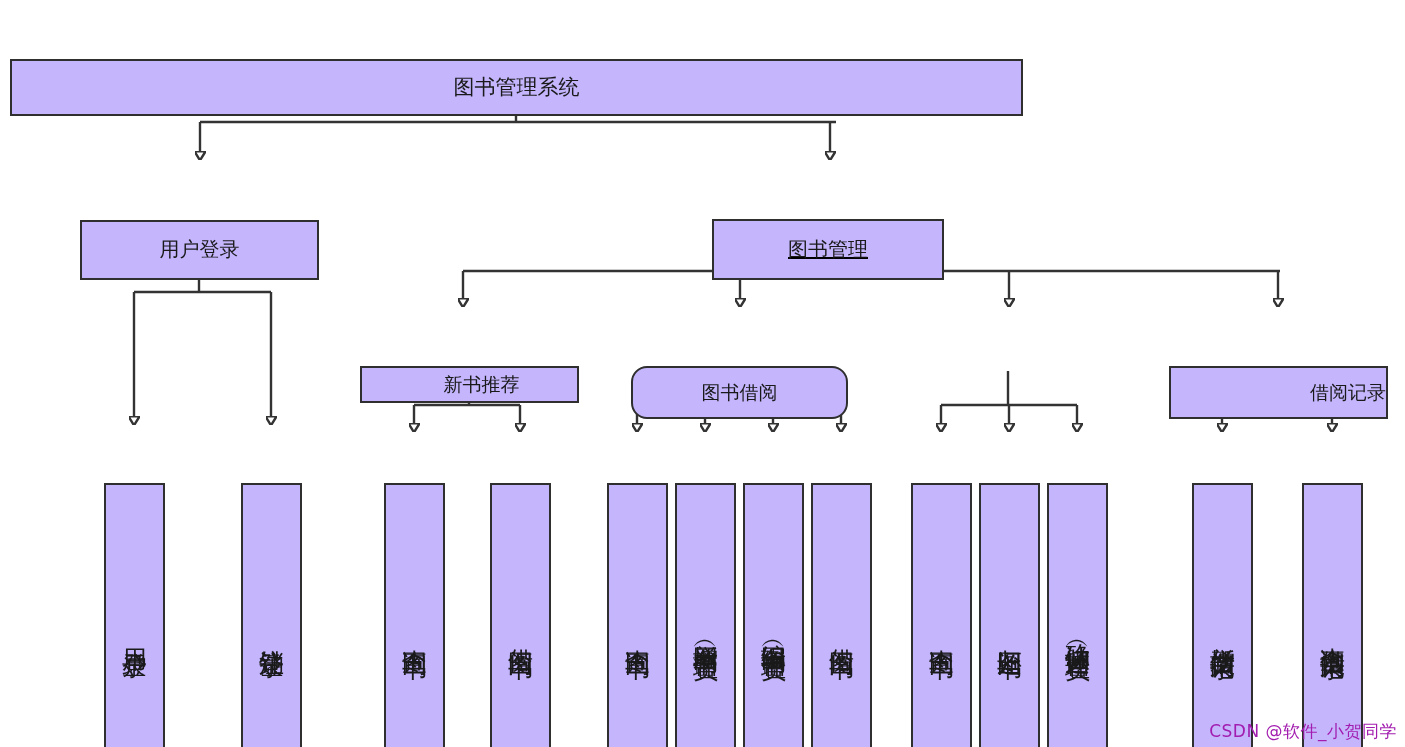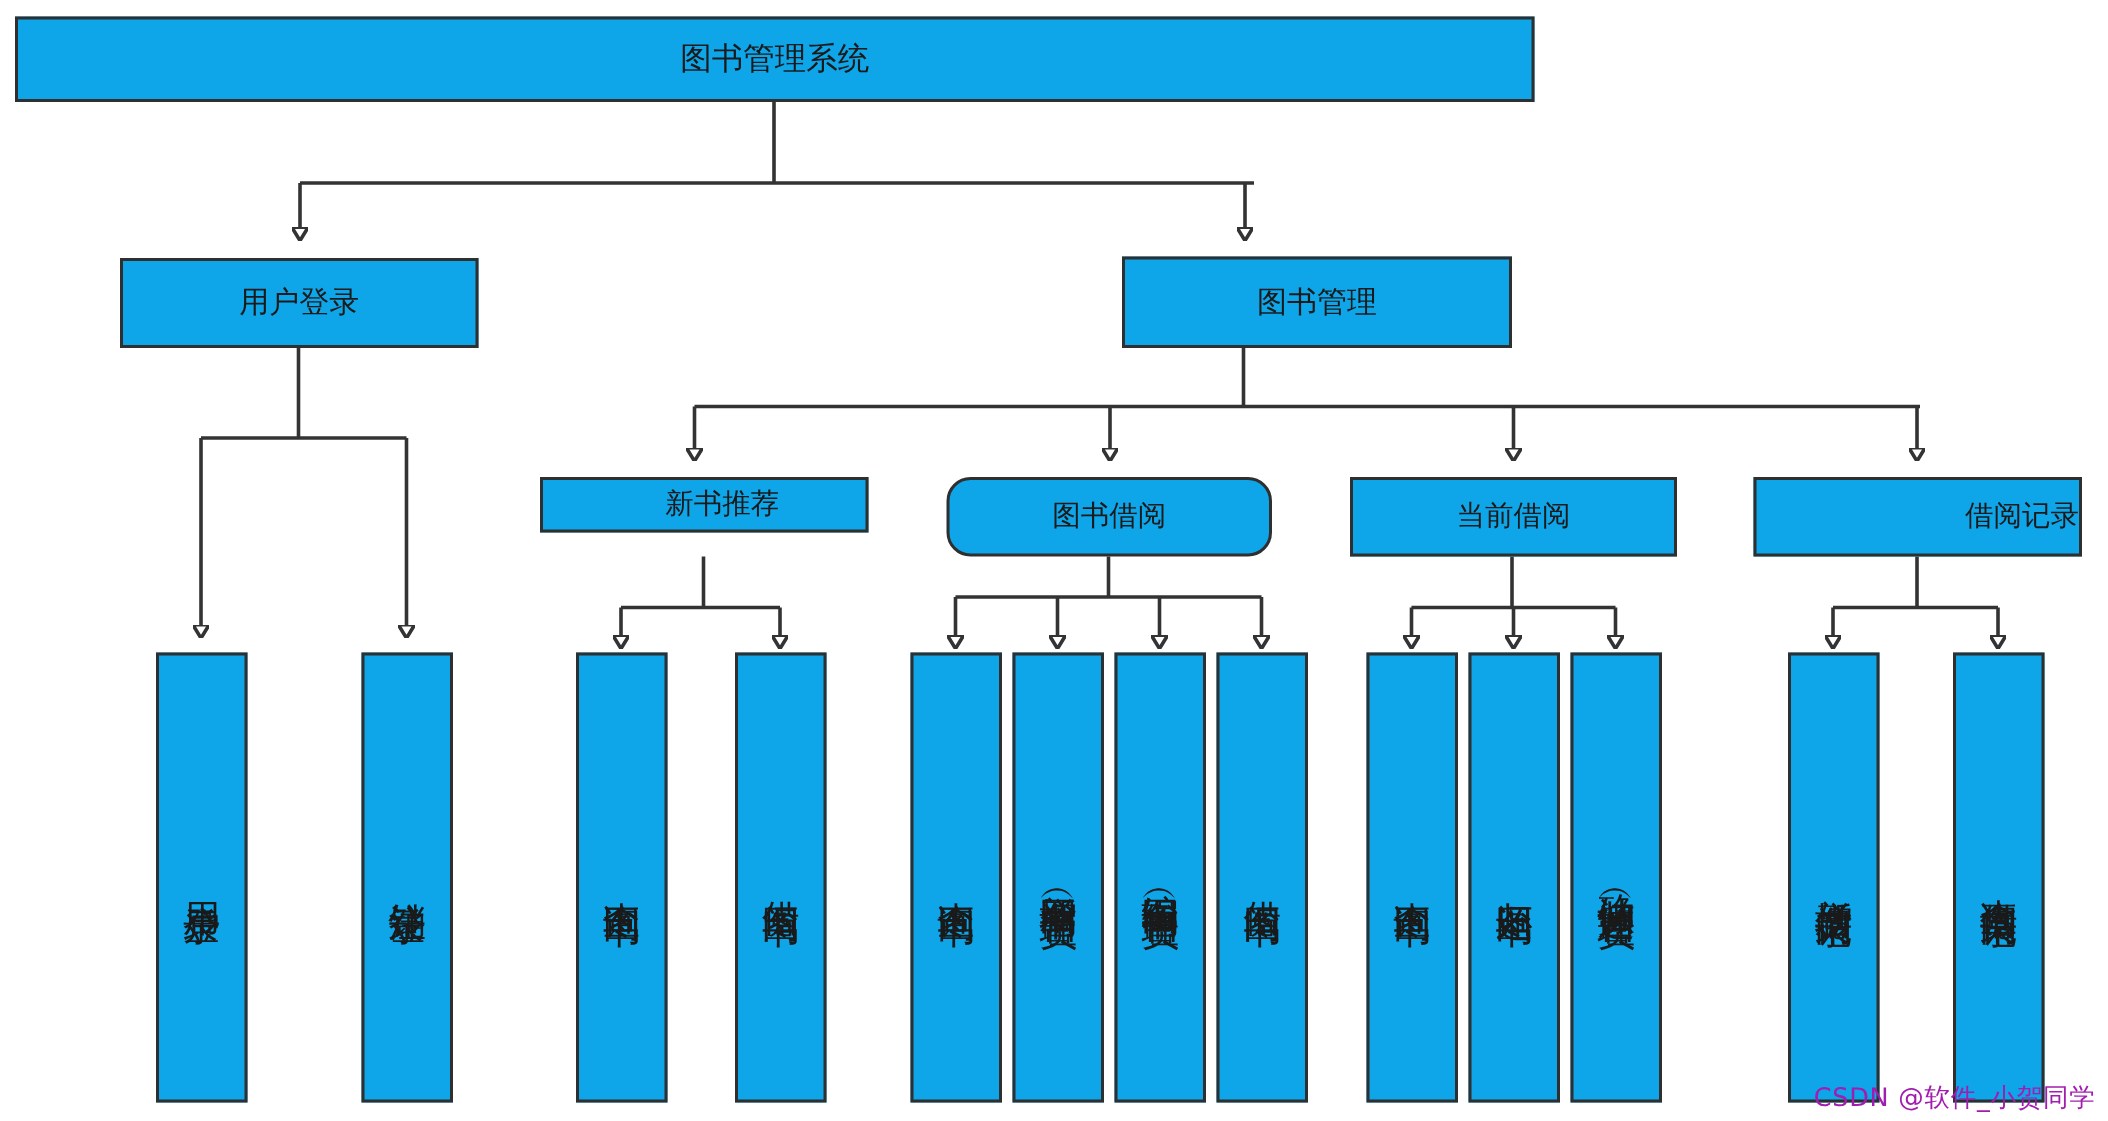--- a/index.html
+++ b/index.html
@@ -30,26 +30,27 @@
   #links path, #links line {
     stroke: #333333;
     stroke-width: 2.4;
     fill: none;
     stroke-linecap: butt;
   }
   
   .node {
     position: absolute;
     box-sizing: border-box;
-    background: #0ea5e9;
+    background: #c4b5fd;
     border: 2.6px solid #2f2f2f;
     display: flex;
     align-items: center;
     justify-content: center;
     z-index: 3;
+    margin-top: 48px;
   }
   .node .label {
     color: #1a1a1a;
     line-height: 1.18;
     text-align: center;
     white-space: nowrap;
   }
   .node.root .label {
     font-size: 21px;
   }
@@ -154,35 +155,32 @@
   </svg>
 
   <div class="node root" style="left:10px; top:11px; width:1013px; height:57px;">
     <span class="label">图书管理系统</span>
   </div>
 
   <div class="node lvl1" style="left:80px; top:172px; width:239px; height:60px;">
     <span class="label">用户登录</span>
   </div>
 
-  <div class="node lvl1" style="left:748px; top:171px; width:260px; height:61px;">
+  <div class="node lvl1" style="left:712px; top:171px; width:232px; height:61px;text-decoration:underline;">
     <span class="label">图书管理</span>
   </div>
 
   <div class="node lvl2" style="left:360px; top:318px; width:219px; height:37px;padding-left:24px;">
     <span class="label">新书推荐</span>
   </div>
 
   <div class="node lvl2" style="left:631px; top:318px; width:217px; height:53px;border-radius:16px;">
     <span class="label">图书借阅</span>
   </div>
 
-  <div class="node lvl2" style="left:900px; top:318px; width:218px; height:53px;">
-    <span class="label">当前借阅</span>
-  </div>
 
   <div class="node lvl2" style="left:1169px; top:318px; width:219px; height:53px;justify-content:flex-end;">
     <span class="label">借阅记录</span>
   </div>
 
   <div class="node leaf" style="left:104px; top:435px; width:61px; height:300px;">
     <span class="label">用户登录</span>
   </div>
   <div class="node leaf" style="left:241px; top:435px; width:61px; height:300px;">
     <span class="label">注销登录</span>

